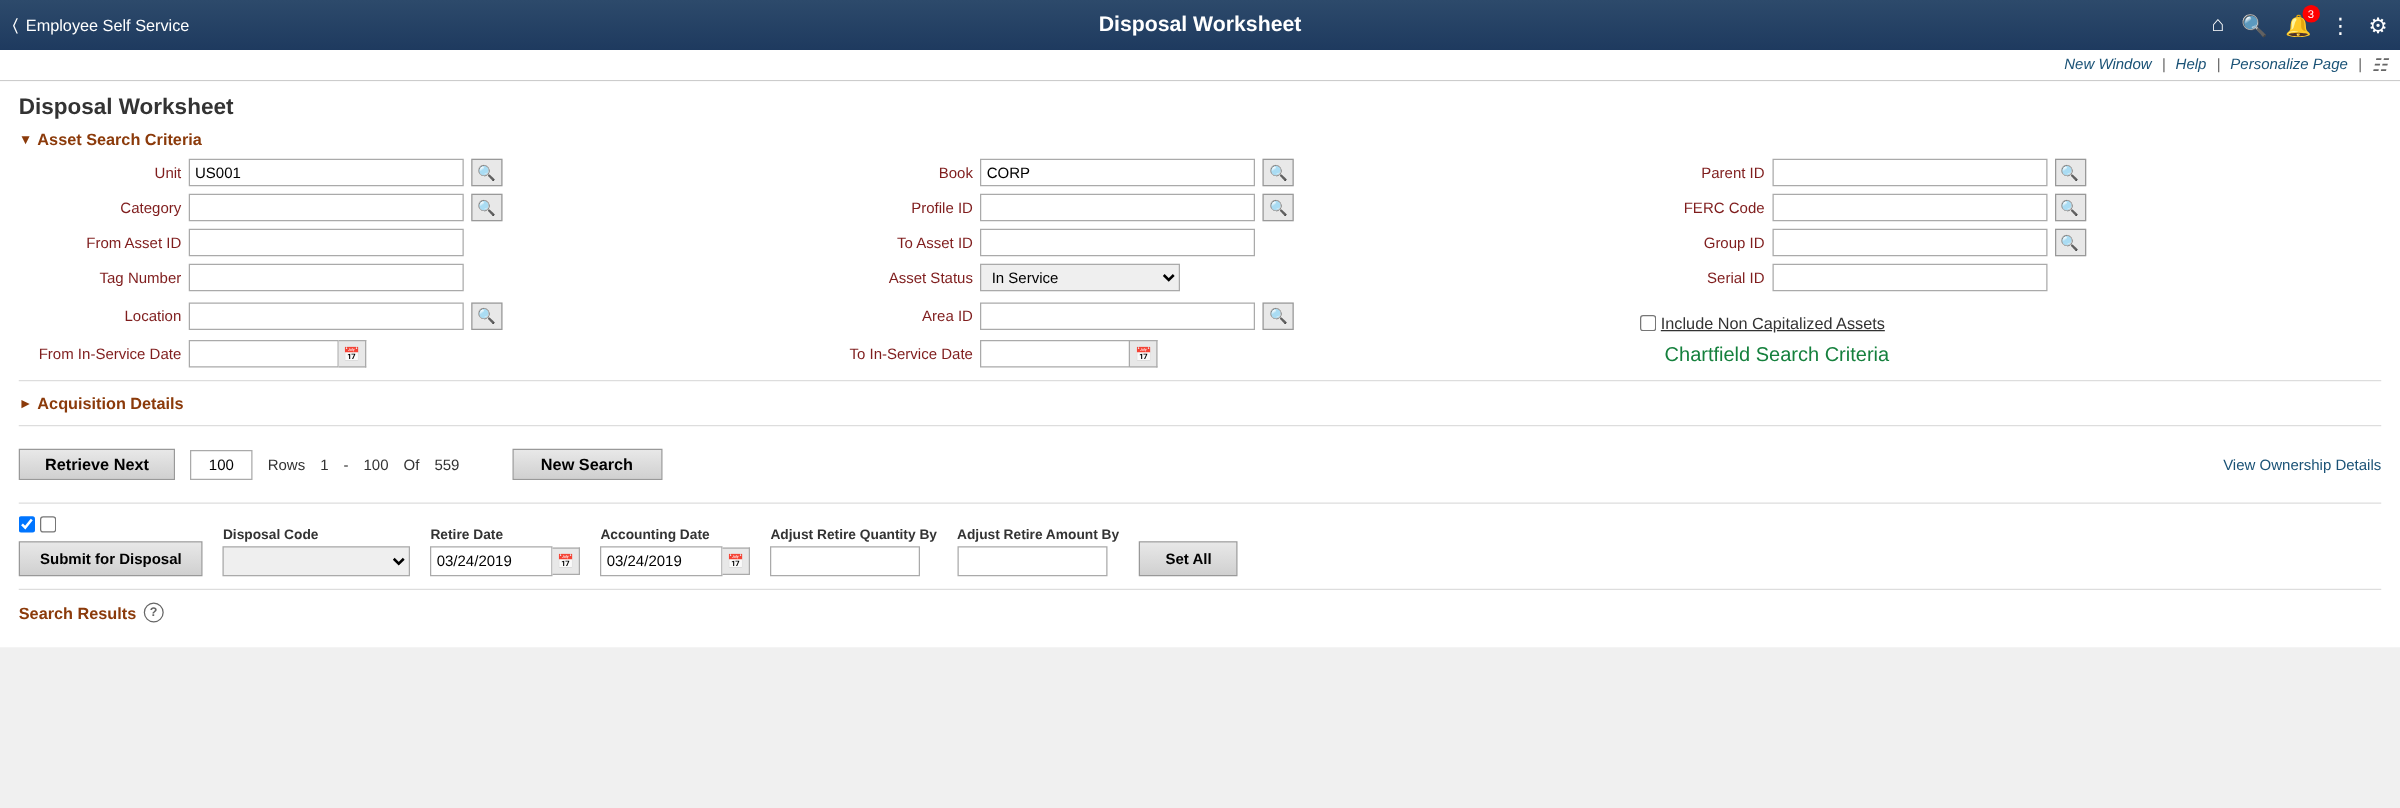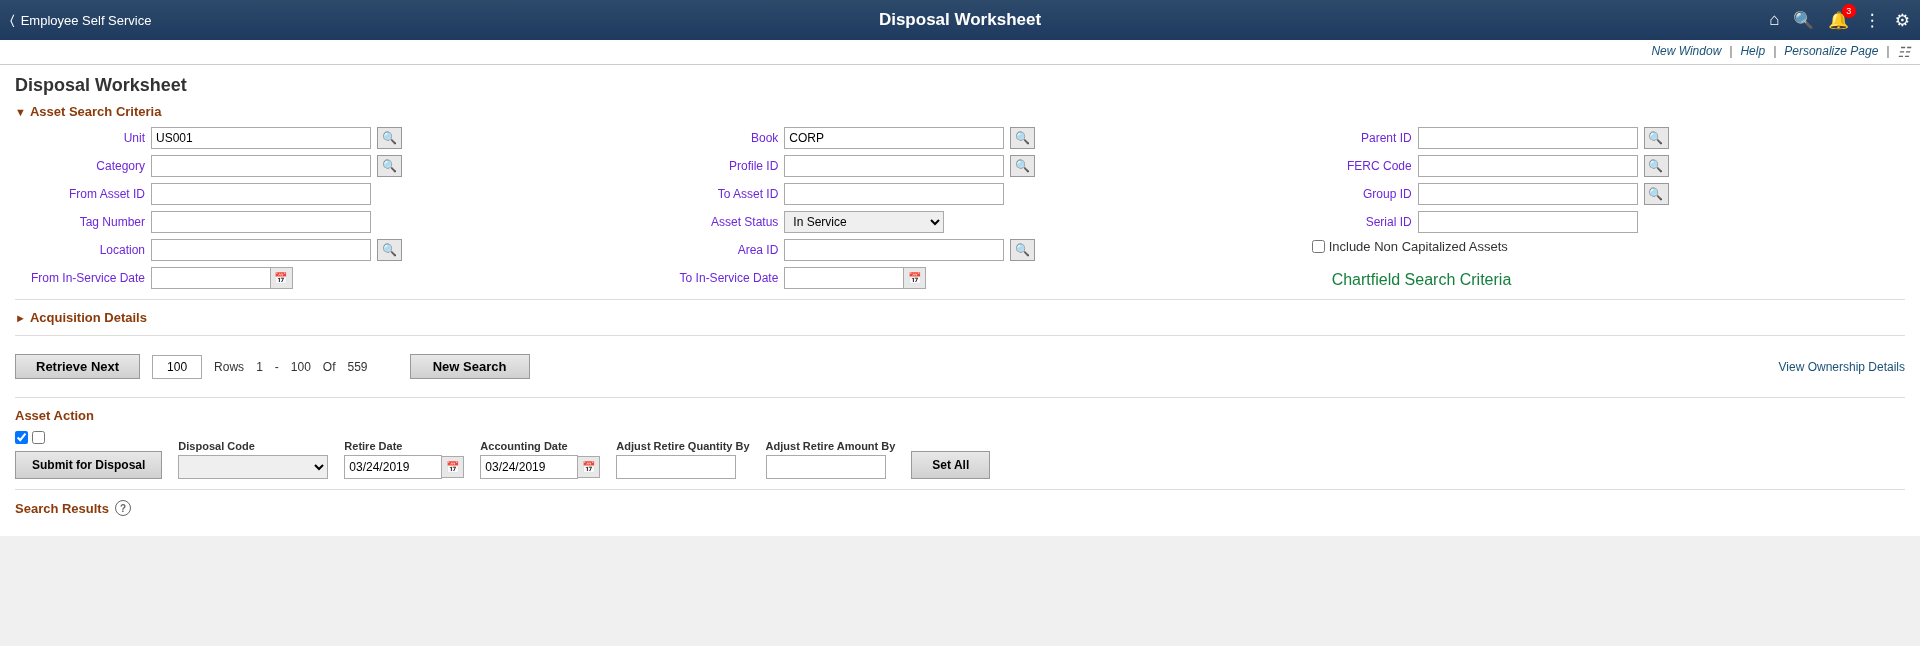--- a/index.html
+++ b/index.html
@@ -117,21 +117,21 @@
     }
     .form-row {
       display: flex;
       align-items: center;
       gap: 6px;
     }
     .form-label {
       text-align: right;
       min-width: 120px;
       font-size: 12px;
-      color: #6d28d9;
+      color: #7f1d1d;
       flex-shrink: 0;
     }
     .form-input-wide {
       border: 1px solid #aaa;
       padding: 2px 4px;
       font-size: 12px;
       height: 22px;
       flex: 1;
       max-width: 220px;
     }
@@ -173,22 +173,23 @@
       display: flex;
       align-items: center;
       justify-content: center;
       font-size: 11px;
     }
 
     .checkbox-row {
       display: flex;
       align-items: center;
       gap: 4px;
-      margin-top: 0;
+      margin-top: 12px;
       margin-left: 10px;
+      text-decoration: underline;
     }
     .chartfield-link {
       color: #15803d;
       text-decoration: none;
       font-size: 16px;
       cursor: pointer;
       display: block;
       margin-top: 4px;
       margin-left: 30px;
     }
@@ -488,21 +489,20 @@
     <span class="rows-text">-</span>
     <span class="rows-text">100</span>
     <span class="rows-text">Of</span>
     <span class="rows-text">559</span>
     <button class="btn-action" style="margin-left:30px;">New Search</button>
     <a class="view-link">View Ownership Details</a>
   </div>
 
   <hr class="section-sep">
 
-  <div class="asset-action-title">Asset Action</div>
 
   <div class="asset-action-row">
 
     <div class="asset-action-col">
       <div class="checkbox-group">
         <input type="checkbox" checked="" style="">
         <input type="checkbox" style="">
       </div>
       <button class="btn-submit">Submit for Disposal</button>
     </div>

